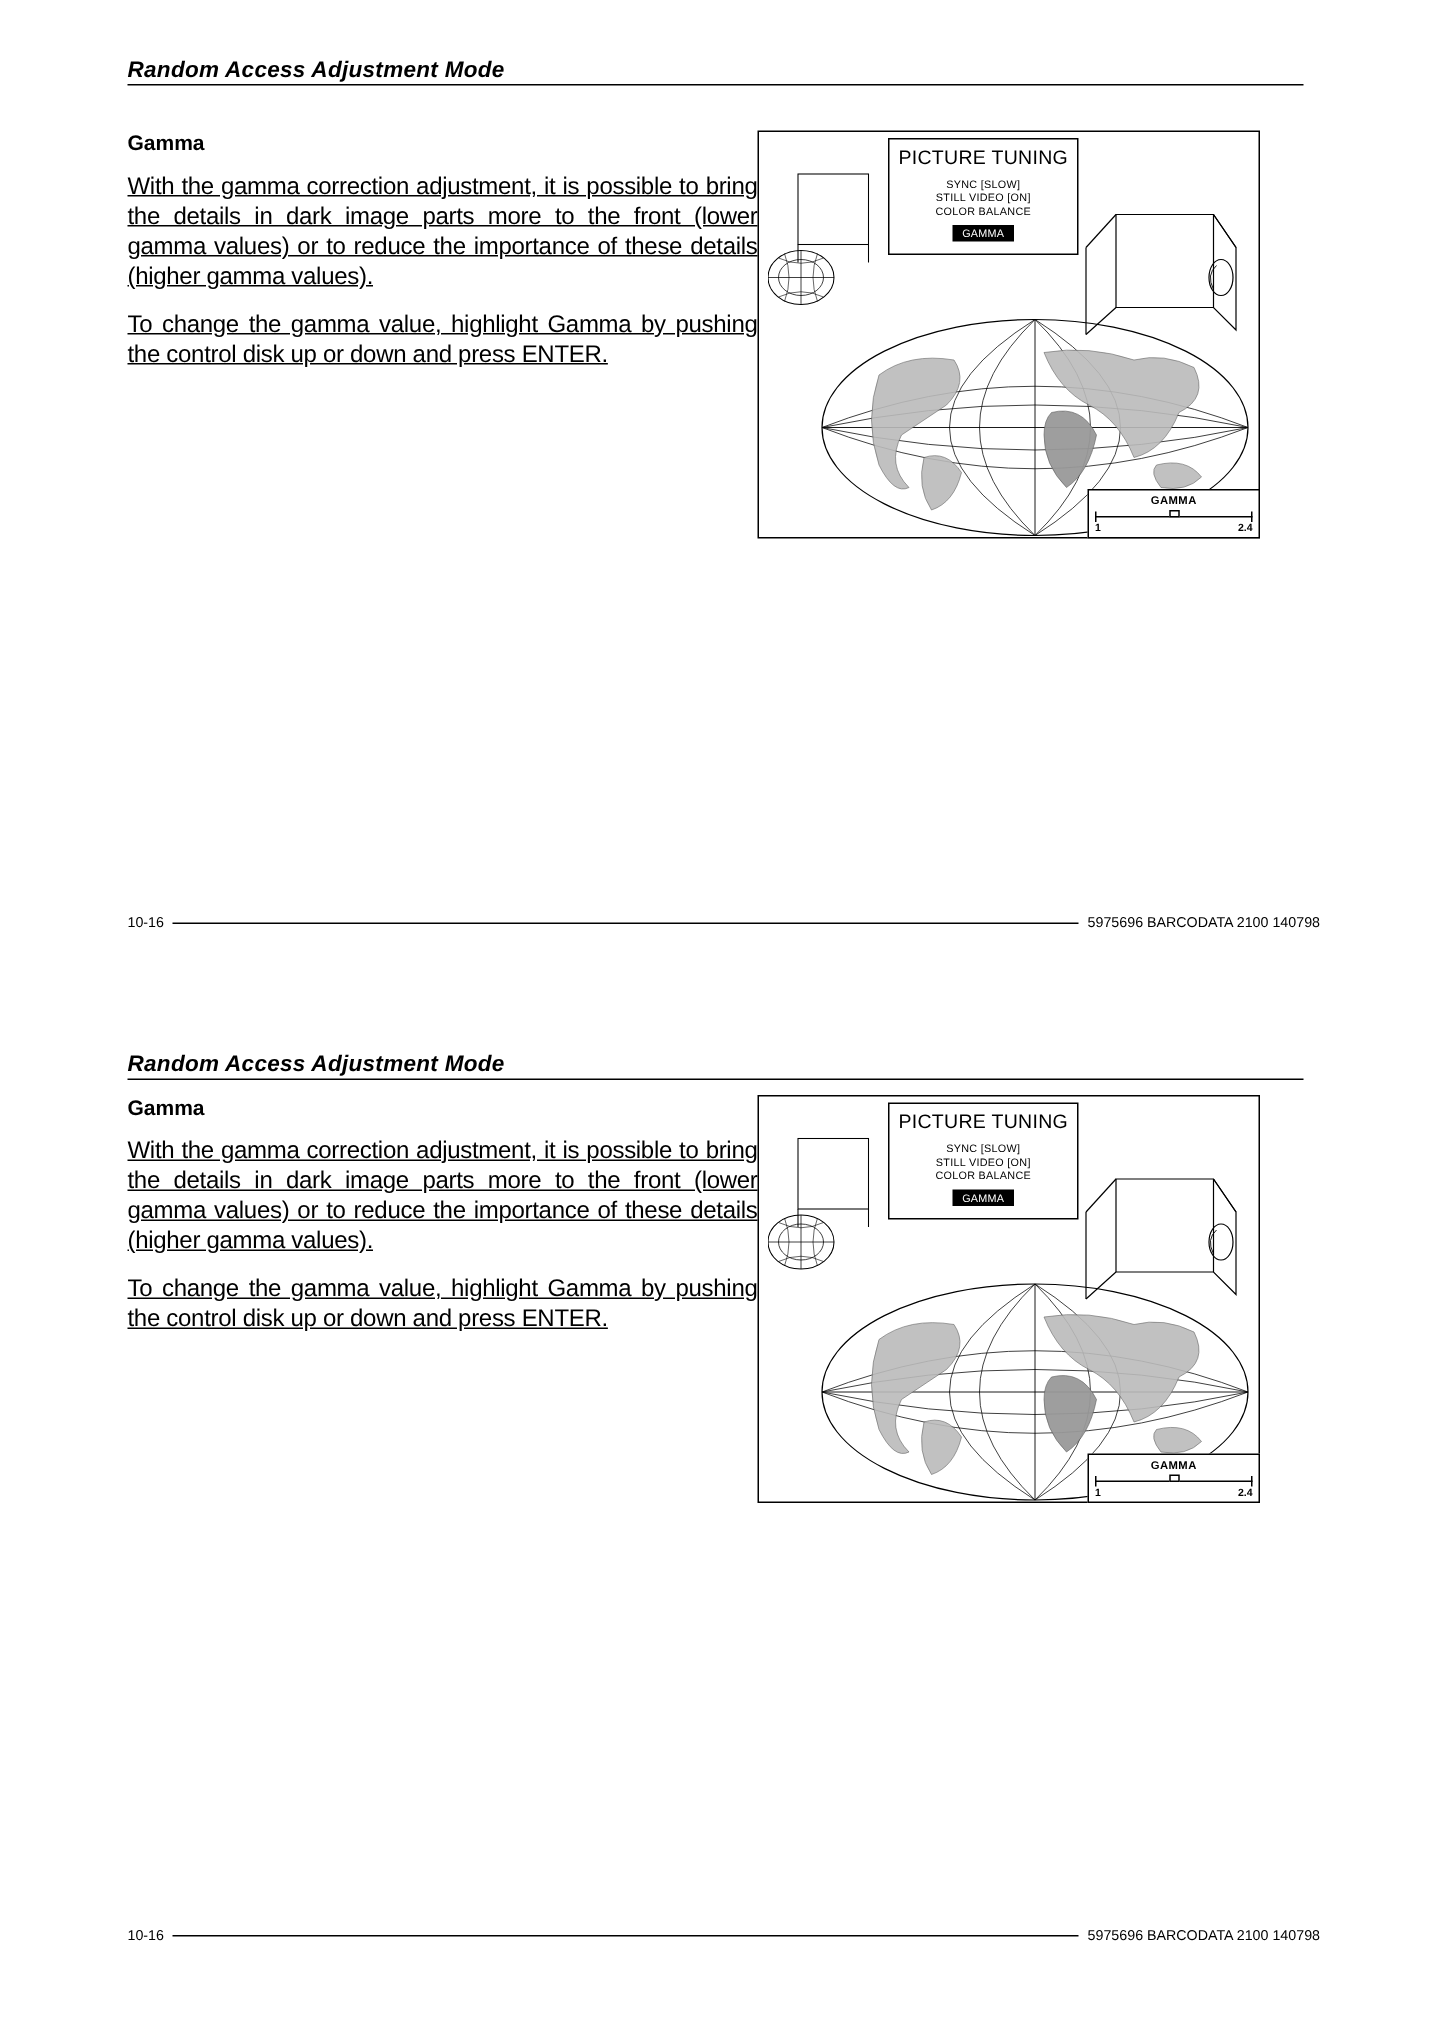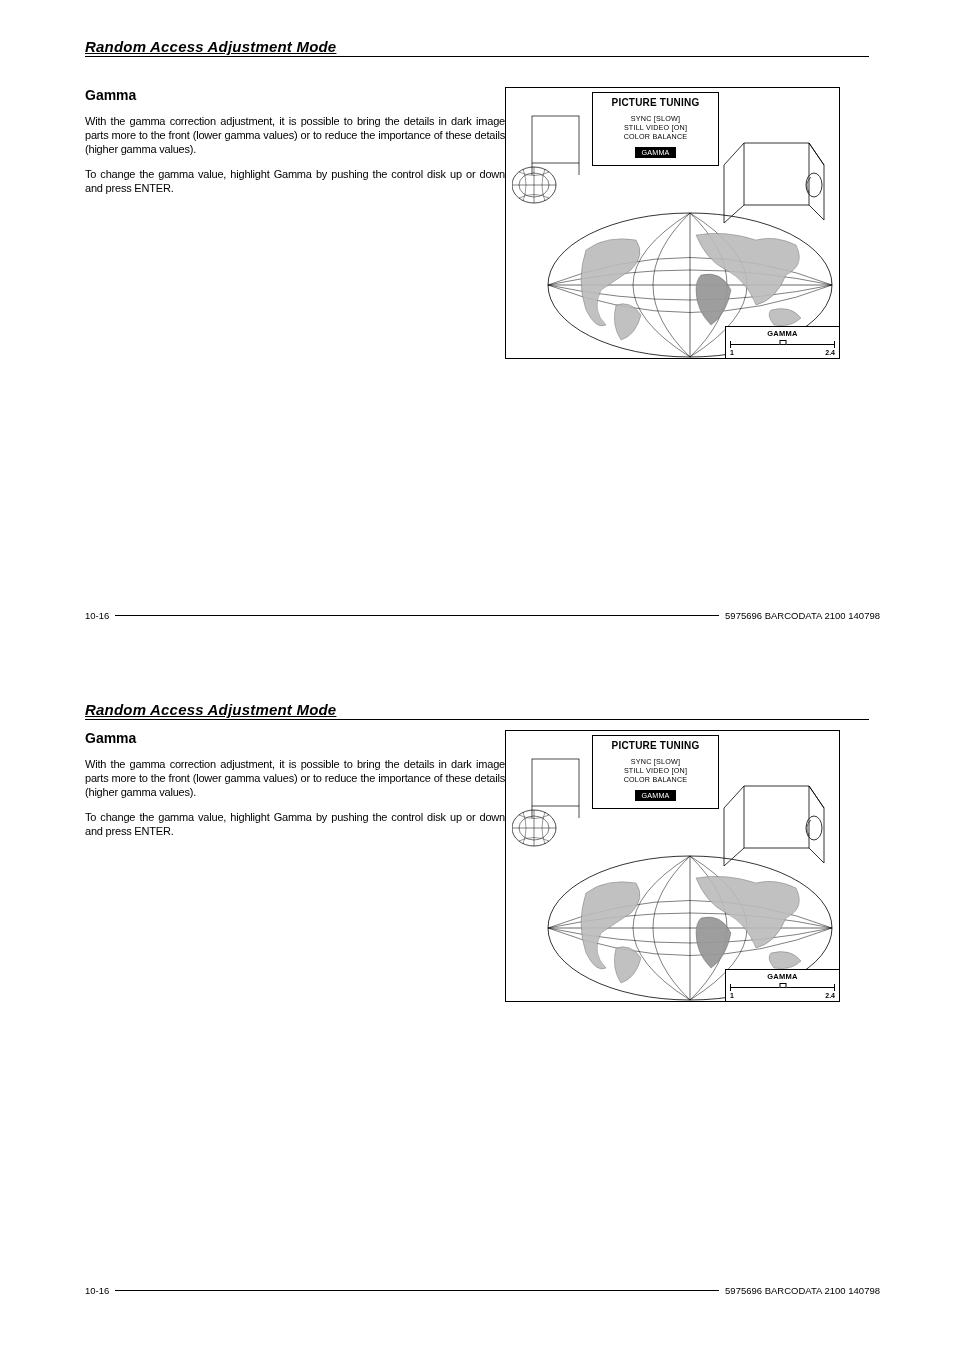--- a/index.html
+++ b/index.html
@@ -19,40 +19,40 @@
   .header-line {
     border-bottom: 1.2px solid #000;
     padding-bottom: 1px;
     margin-bottom: 30px;
   }
   .header-title {
     font-style: italic;
     font-weight: bold;
     font-size: 15px;
     letter-spacing: 0.2px;
-    text-decoration: underline;
   }
   .content-row {
     display: flex;
   }
   .text-col {
     width: 420px;
     flex-shrink: 0;
   }
   .section-title {
     font-weight: bold;
     font-size: 14px;
     margin-bottom: 12px;
   }
   .para {
-    font-size: 11px;
+    font-size: 16px;
     line-height: 1.25;
     text-align: justify;
     margin-bottom: 12px;
     letter-spacing: -0.2px;
+    text-decoration: underline;
   }
   .diagram-col {
     width: 335px;
     flex-shrink: 0;
     position: relative;
   }
   .diagram-outer {
     border: 1px solid #000;
     width: 335px;
     height: 272px;
@@ -70,22 +70,22 @@
     left: 86px;
     top: 4px;
     width: 127px;
     border: 1px solid #000;
     padding: 4px 0 6px 0;
     text-align: center;
     background: #fff;
     z-index: 2;
   }
   .menu-title {
-    font-weight: bold;
-    font-size: 10px;
+    font-weight: normal;
+    font-size: 13px;
     letter-spacing: 0.2px;
     margin-bottom: 6px;
     text-align: center;
   }
   .menu-item {
     font-size: 7.2px;
     letter-spacing: 0.2px;
     line-height: 1.25;
   }
   .menu-item-selected {

